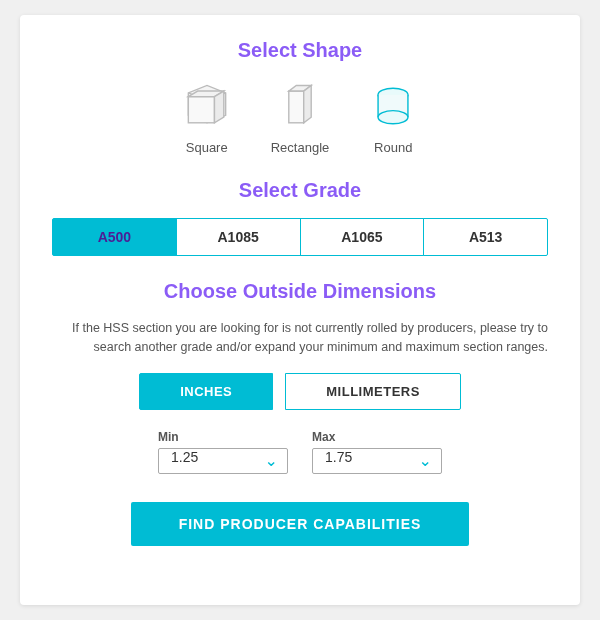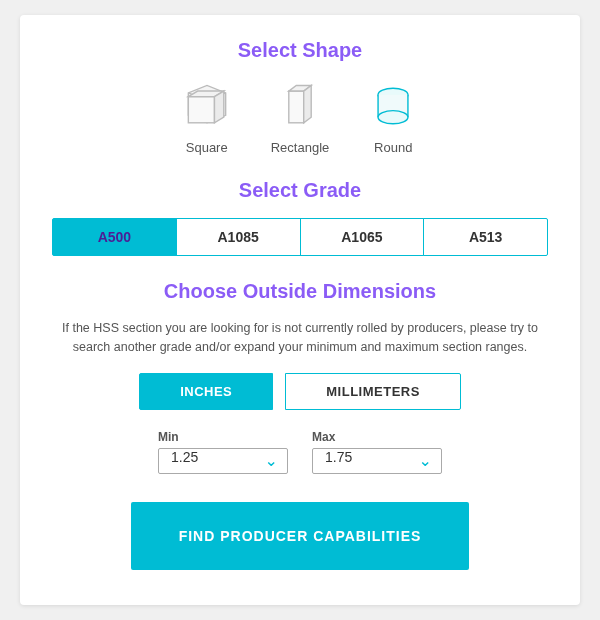--- a/index.html
+++ b/index.html
@@ -75,21 +75,21 @@
       z-index: 2;
     }
 
     
     .dimensions-section { }
     .dimensions-desc {
       font-size: 12.5px;
       color: #555;
       line-height: 1.5;
       margin-bottom: 16px;
-      text-align: center;
+      text-align: right;
     }
     .unit-row {
       display: flex;
       justify-content: center;
       gap: 12px;
       margin-bottom: 20px;
     }
     .unit-btn {
       padding: 10px 40px;
       border: 1.5px solid #00bcd4;
@@ -148,21 +148,21 @@
       font-size: 16px;
     }
 
     
     .find-btn {
       display: block;
       margin: 0 auto;
       background: #00bcd4;
       color: #fff;
       border: none;
-      padding: 26px 48px;
+      padding: 14px 48px;
       font-size: 14px;
       font-weight: 700;
       letter-spacing: 1px;
       border-radius: 2px;
       cursor: pointer;
       text-transform: uppercase;
     }
 
     
     .shape-svg {

